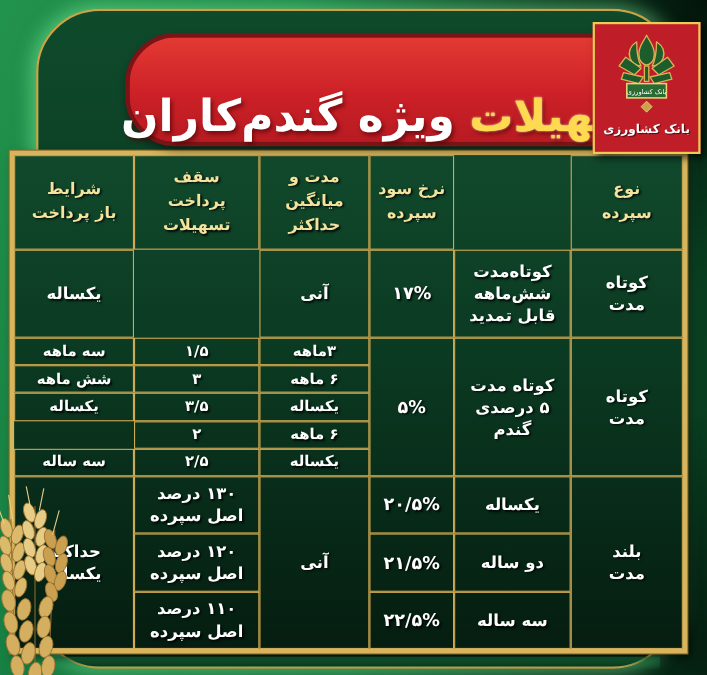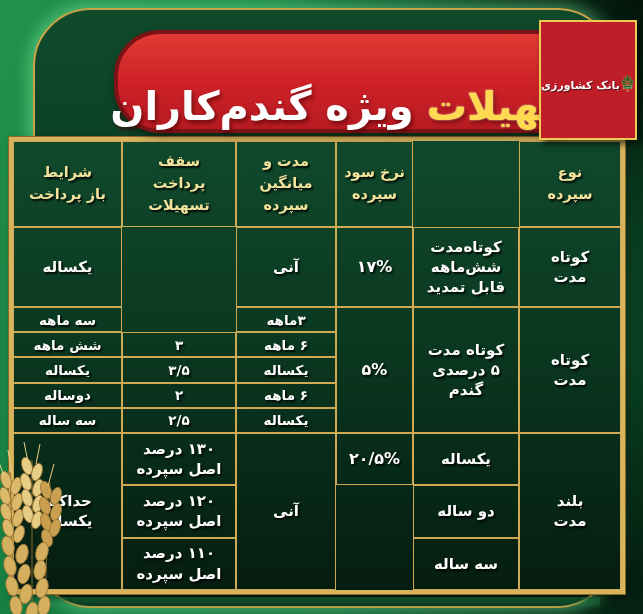--- a/index.html
+++ b/index.html
@@ -40,21 +40,21 @@
   .banner-title { direction:rtl; display:flex; gap:13px; align-items:baseline;
     font-weight:bold; font-size:40px; line-height:1; white-space:nowrap; }
   .title-hl { color:#ffd94f; text-shadow: 0 0 2px #fff3c0, 2px 3px 4px rgba(70,0,0,.6); }
   .title-main { color:#ffffff; text-shadow: 2px 3px 4px rgba(70,0,0,.6); margin-top: 48px; }
 
   
   .logo-box {
     position:absolute; left:539px; top:20px; width:98px; height:120px;
     background:#bf1e29; border:2px solid #eccb54;
     box-shadow: 4px 4px 7px rgba(0,0,0,.65);
-    display:flex; flex-direction:row; align-items:center; justify-content:flex-start;
+    display:flex; flex-direction:column; align-items:center; justify-content:flex-start;
     padding-top:8px; z-index:4;
   }
   .logo-caption { color:#ffffff; font-size:11px; font-weight:bold; margin-top:3px;
     text-shadow:1px 1px 1px rgba(0,0,0,.6); white-space:nowrap; }
 
   
   .rate-table {
     position:absolute; left:9px; top:137px; width:616px; height:457px;
     direction:rtl;
     display:grid;
@@ -122,21 +122,21 @@
   </div>
 
   <div class="rate-table">
 
     <div class="cell hdr c1 r1">نوع
 سپرده</div>
     <div class="cell hdr c3 r1">نرخ سود
 سپرده</div>
     <div class="cell hdr c4 r1">مدت و
 میانگین
-سپرده</div>
+حداکثر</div>
     <div class="cell hdr c6 r1">شرایط
 باز پرداخت</div>
     <div class="cell hdr c5 r1">سقف
 پرداخت
 تسهیلات</div>
 
     <div class="cell c1 r2">کوتاه
 مدت</div>
     <div class="cell c2 r2">کوتاه‌مدت
 شش‌ماهه
@@ -151,39 +151,41 @@
 ۵ درصدی
 گندم</div>
     <div class="cell num pct c3 sp2">۵%</div>
 
     <div class="cell small c4 r3">۳ماهه</div>
     <div class="cell small c4 r4">۶ ماهه</div>
     <div class="cell small c4 r5">یکساله</div>
     <div class="cell small c4 r6">۶ ماهه</div>
     <div class="cell small c4 r7">یکساله</div>
 
+    <div class="cell small num c5 r3">۱/۵</div>
     <div class="cell small num c5 r4">۳</div>
     <div class="cell small num c5 r5">۳/۵</div>
     <div class="cell small num c5 r6">۲</div>
     <div class="cell small num c5 r7">۲/۵</div>
 
     <div class="cell small c6 r4">شش ماهه</div>
     <div class="cell small c6 r3">سه ماهه</div>
     <div class="cell small c6 r5">یکساله</div>
-    <div class="cell small c6 r6">دوساله</div>
     <div class="cell small c6 r7">سه ساله</div>
 
     <div class="cell c1 sp3">بلند
 مدت</div>
 
     <div class="cell c2 r8">یکساله</div>
     <div class="cell c2 r9">دو ساله</div>
     <div class="cell c2 r10">سه ساله</div>
 
     <div class="cell num pct c3 r8">۲۰/۵%</div>
+    <div class="cell num pct c3 r9">۲۱/۵%</div>
+    <div class="cell num pct c3 r10">۲۲/۵%</div>
 
     <div class="cell c4 sp3">آنی</div>
 
     <div class="cell c5 r8">۱۳۰ درصد
 اصل سپرده</div>
     <div class="cell c5 r9">۱۲۰ درصد
 اصل سپرده</div>
     <div class="cell c5 r10">۱۱۰ درصد
 اصل سپرده</div>
 

